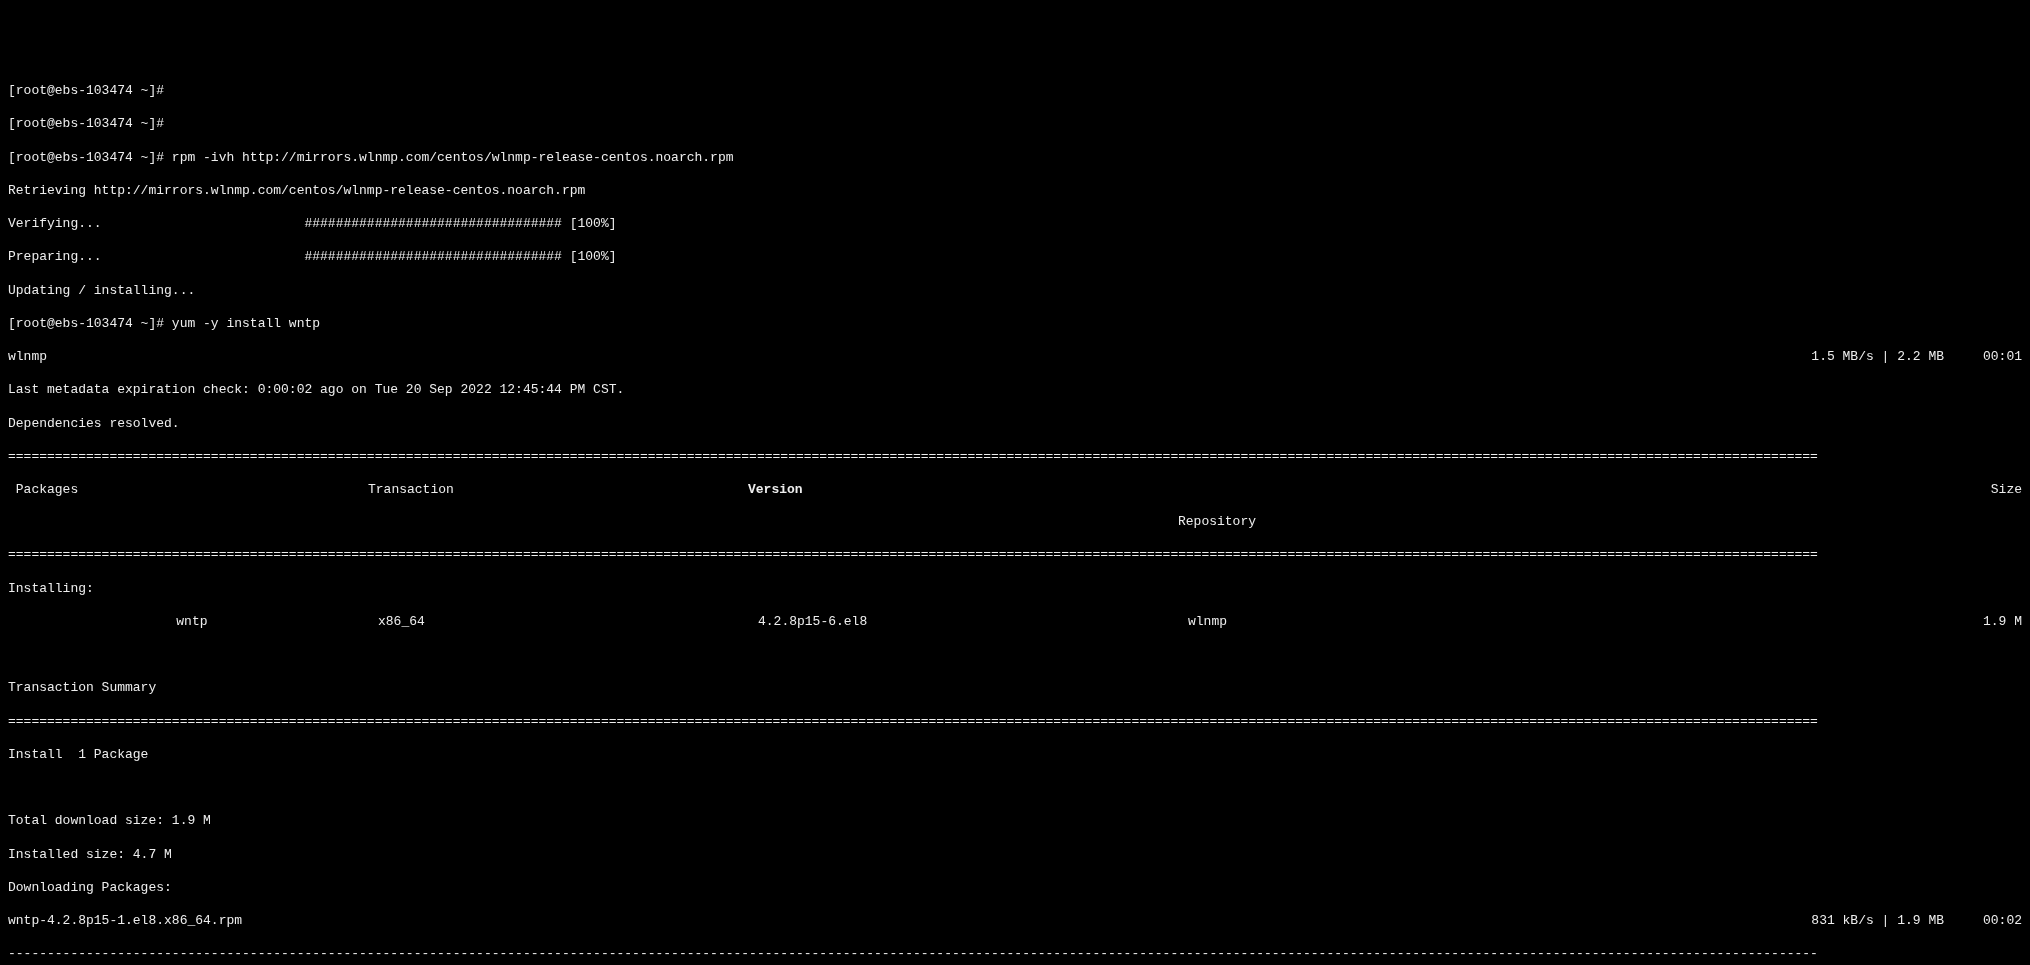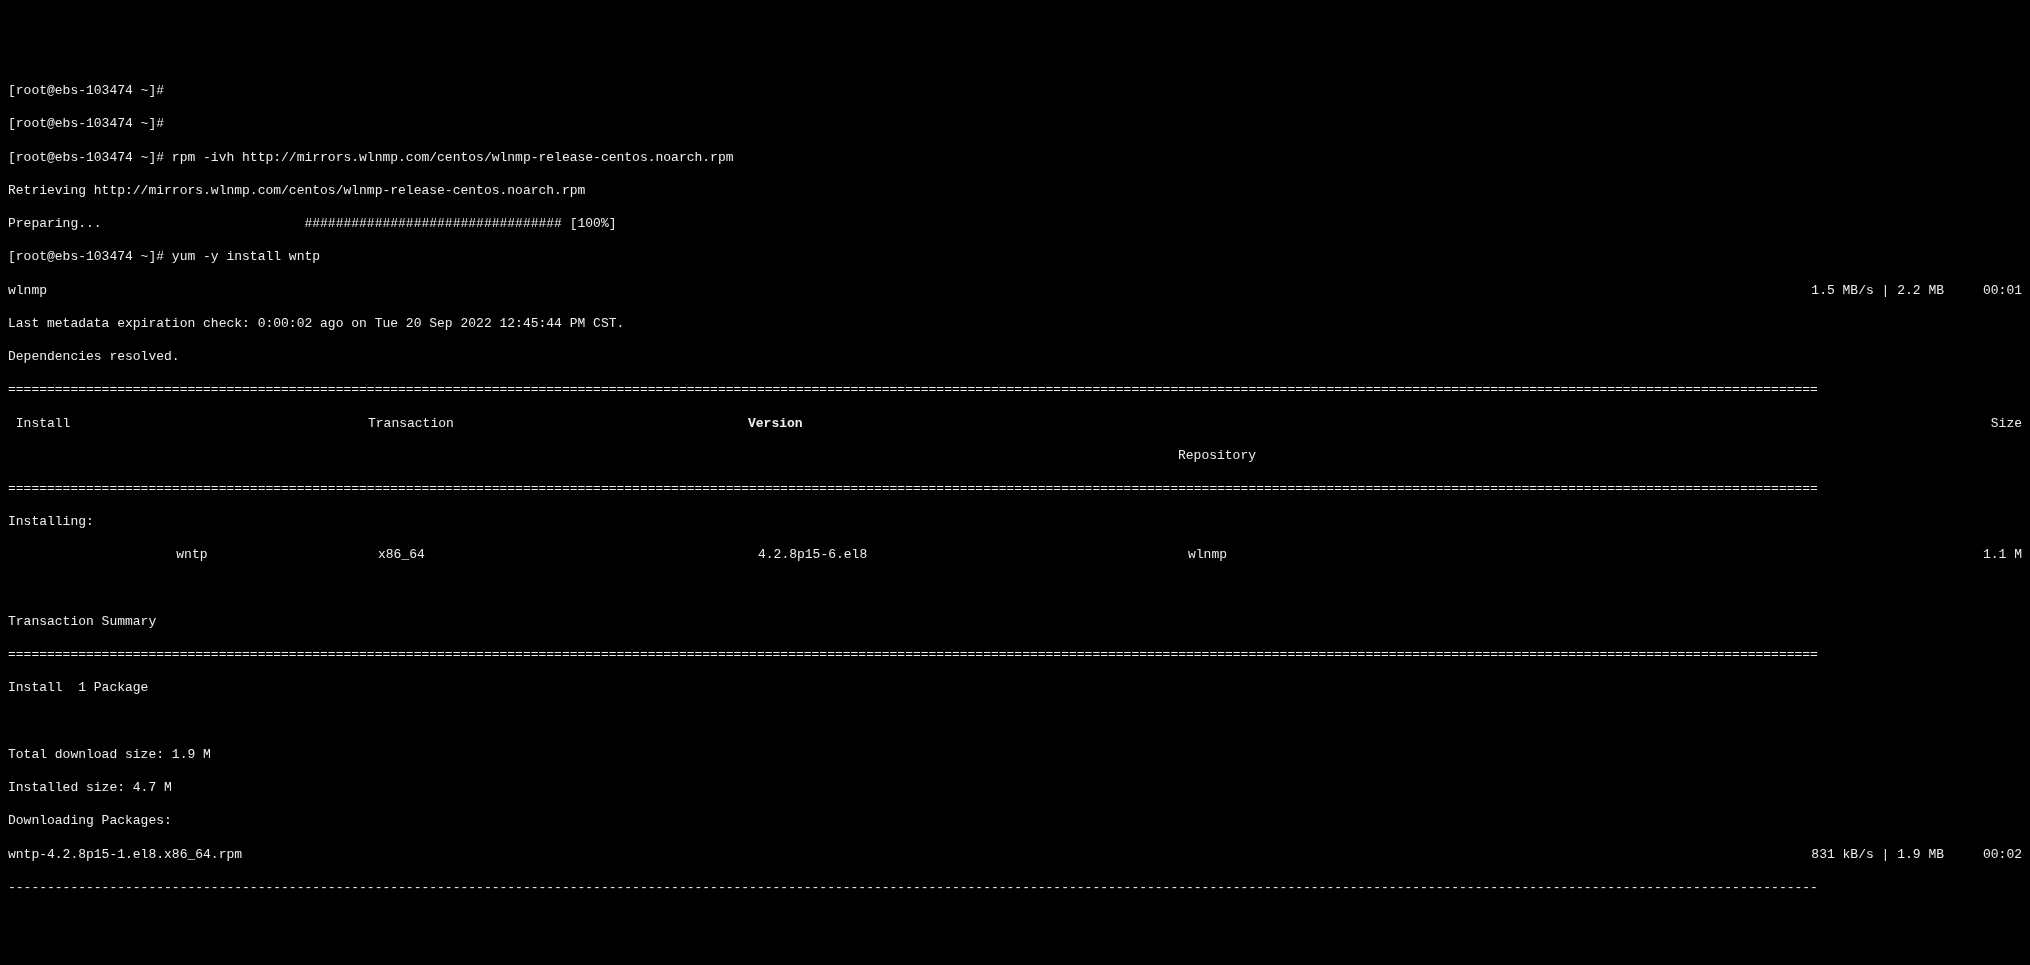--- a/index.html
+++ b/index.html
@@ -34,44 +34,46 @@
 </head>
 <body>
 
 
 
 <div>
 <span class="line">[root@ebs-103474 ~]#</span>
 <span class="line">[root@ebs-103474 ~]#</span>
 <span class="line">[root@ebs-103474 ~]# rpm -ivh http://mirrors.wlnmp.com/centos/wlnmp-release-centos.noarch.rpm</span>
 <span class="line">Retrieving http://mirrors.wlnmp.com/centos/wlnmp-release-centos.noarch.rpm</span>
+<span class="line">Verifying...                          ################################# [100%]</span>
 <span class="line">Preparing...                          ################################# [100%]</span>
+<span class="line">Updating / installing...</span>
 <span class="line">[root@ebs-103474 ~]# yum -y install wntp</span>
 <div class="flex-spread">
   <span class="left">wlnmp</span>
   <span class="right">1.5 MB/s | 2.2 MB     00:01</span>
 </div>
 <span class="line">Last metadata expiration check: 0:00:02 ago on Tue 20 Sep 2022 12:45:44 PM CST.</span>
 <span class="line">Dependencies resolved.</span>
 <span class="line sep">========================================================================================================================================================================================================================================</span>
 <div class="hdr">
-  <span class="c1"> Install</span>
+  <span class="c1"> Packages</span>
   <span class="c2">Transaction</span>
   <span class="c3">Version</span>
   <span class="c4">Repository</span>
   <span class="c5">Size</span>
 </div>
 <span class="line sep">========================================================================================================================================================================================================================================</span>
 <span class="line">Installing:</span>
 <div class="pkg-row">
   <span class="c1"> wntp</span>
   <span class="c2">x86_64</span>
   <span class="c3">4.2.8p15-6.el8</span>
   <span class="c4">wlnmp</span>
-  <span class="c5">1.1 M</span>
+  <span class="c5">1.9 M</span>
 </div>
 <span class="line"> </span>
 <span class="line">Transaction Summary</span>
 <span class="line sep">========================================================================================================================================================================================================================================</span>
 <span class="line">Install  1 Package</span>
 <span class="line"> </span>
 <span class="line">Total download size: 1.9 M</span>
 <span class="line">Installed size: 4.7 M</span>
 <span class="line">Downloading Packages:</span>
 <div class="flex-spread">

